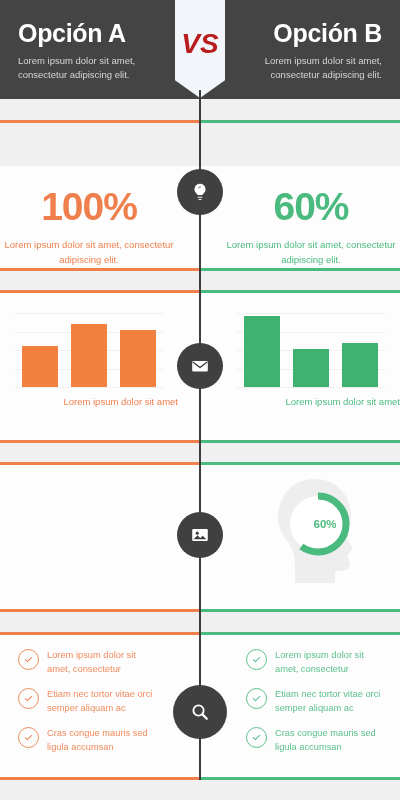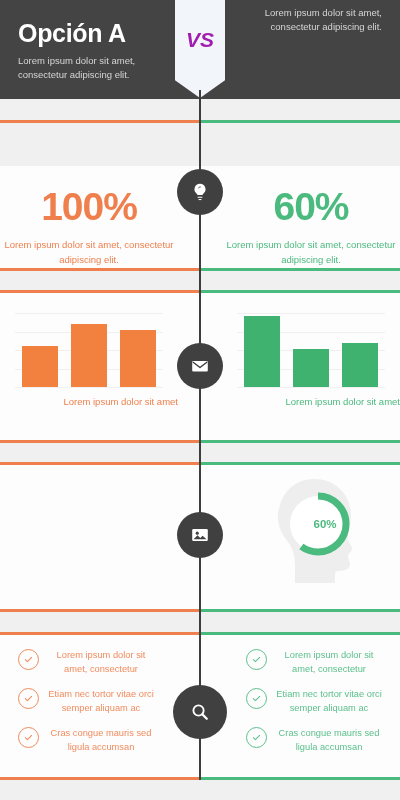--- a/index.html
+++ b/index.html
@@ -19,21 +19,21 @@
   .htitle{color:#ffffff;font-size:25px;font-weight:bold;margin:0;padding-top:20px;letter-spacing:-0.3px;line-height:1.1;}
   .hsub{color:#d6d6d6;font-size:9.5px;line-height:1.5;margin-top:6px;}
 
   
   .ribbon{position:absolute;left:175px;top:0;width:50px;height:98px;}
   .ribbon-shape{position:absolute;left:0;top:0;width:50px;height:98px;
     background:#f2f5f9;
     -webkit-clip-path:polygon(0 0,100% 0,100% 82%,50% 100%,0 82%);
     clip-path:polygon(0 0,100% 0,100% 82%,50% 100%,0 82%);}
   .vs-text{position:absolute;left:0;top:28px;width:50px;text-align:center;
-    color:#a21caf;font-size:21px;font-style:italic;font-weight:bold;letter-spacing:0px;}
+    color:#b91c1c;font-size:28px;font-style:italic;font-weight:bold;letter-spacing:0px;}
 
   
   .spine{position:absolute;left:199px;top:90px;width:2.4px;height:690px;background:#3d3d3d;z-index:5;}
 
   
   .section{position:absolute;left:0;width:400px;background:#fdfdfd;}
   .rule{position:absolute;left:0;width:400px;height:3px;}
   .rule .rl{position:absolute;left:0;top:0;width:200px;height:3px;background:#ef7f4c;}
   .rule .rr{position:absolute;left:200px;top:0;width:200px;height:3px;background:#4bba7e;}
 
@@ -77,21 +77,21 @@
 
   
   .headwrap{position:relative;width:130px;height:120px;margin:6px auto 0 auto;}
   .headwrap svg{position:absolute;left:0;top:0;}
   .donutlabel{position:absolute;width:100%;text-align:center;font-size:11.5px;font-weight:bold;}
   .donutlabel.o{color:#ef7f4c;}
   .donutlabel.g{color:#4bba7e;}
 
   
   .list{padding:14px 0 0 0;}
-  .li{display:flex;align-items:flex-start;margin-bottom:11px;text-align:center;}
+  .li{display:flex;align-items:flex-start;margin-bottom:11px;}
   .li .ck{flex:0 0 auto;width:21px;height:21px;border-radius:50%;box-sizing:border-box;
     display:flex;align-items:center;justify-content:center;}
   .li .ck.o{border:1.4px solid #ef8a5c;}
   .li .ck.g{border:1.4px solid #5cc08c;}
   .li .tx{font-size:9.3px;line-height:1.5;margin-left:8px;max-width:108px;}
   .li .tx.o{color:#f08c5e;}
   .li .tx.g{color:#5cc08c;}
   .left .list{padding-left:18px;}
   .right .list{padding-left:24px;}
 
@@ -102,20 +102,21 @@
 <body>
 
 <div class="page">
 
   <div class="header">
     <div class="hcol left">
       <div class="htitle">Opción A</div>
       <div class="hsub">Lorem ipsum dolor sit amet, consectetur adipiscing elit.</div>
     </div>
     <div class="hcol right">
+      <div class="htitle">Opción B</div>
       <div class="hsub">Lorem ipsum dolor sit amet, consectetur adipiscing elit.</div>
     </div>
   </div>
 
   <div class="ribbon">
     <div class="ribbon-shape"></div>
     <div class="vs-text">VS</div>
   </div>
 
   <div class="spine"></div>

